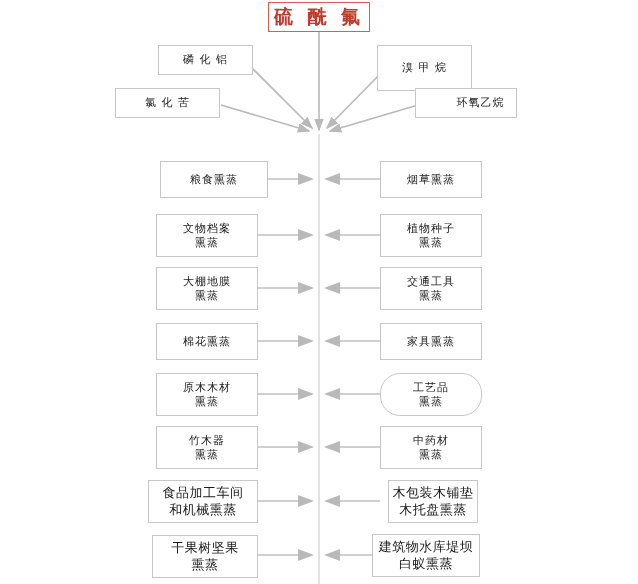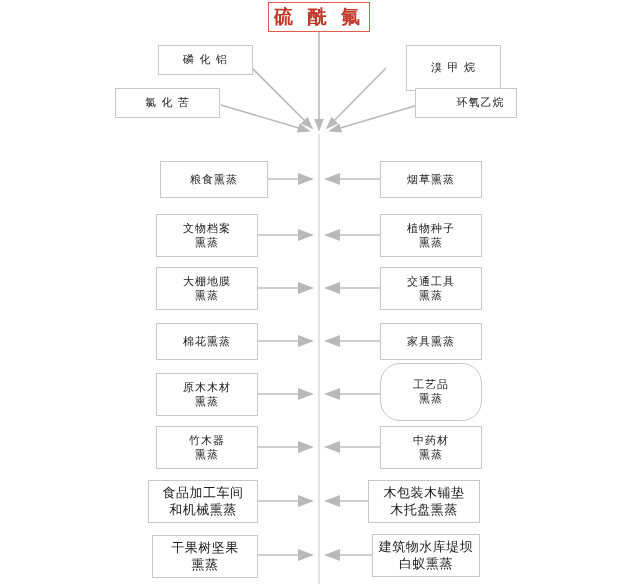--- a/index.html
+++ b/index.html
@@ -73,21 +73,21 @@
     <line x1="380" y1="341" x2="326" y2="341" stroke="#cfcfcf" stroke-width="2" marker-end="url(#ah)"></line>
     <line x1="380" y1="394" x2="326" y2="394" stroke="#cfcfcf" stroke-width="2" marker-end="url(#ah)"></line>
     <line x1="380" y1="447" x2="326" y2="447" stroke="#cfcfcf" stroke-width="2" marker-end="url(#ah)"></line>
     <line x1="380" y1="501" x2="326" y2="501" stroke="#cfcfcf" stroke-width="2" marker-end="url(#ah)"></line>
     <line x1="380" y1="555" x2="326" y2="555" stroke="#cfcfcf" stroke-width="2" marker-end="url(#ah)"></line>
   </svg>
 
   <div class="node root" style="left:268px;top:2px;width:102px;height:30px;">硫 酰 氟</div>
 
   <div class="node" style="left:158px;top:45px;width:95px;height:30px;">磷 化 铝</div>
-  <div class="node" style="left:406px;top:45px;width:95px;height:46px;">溴 甲 烷</div>
+  <div class="node" style="left:377px;top:45px;width:95px;height:46px;">溴 甲 烷</div>
   <div class="node" style="left:115px;top:88px;width:105px;height:30px;">氯 化 苦</div>
   <div class="node" style="left:415px;top:88px;width:102px;height:30px;padding-left:29px;">环氧乙烷</div>
 
   <div class="node" style="left:160px;top:161px;width:108px;height:37px;">粮食熏蒸</div>
   <div class="node" style="left:156px;top:214px;width:102px;height:43px;">文物档案
 熏蒸</div>
   <div class="node" style="left:156px;top:267px;width:102px;height:43px;">大棚地膜
 熏蒸</div>
   <div class="node" style="left:156px;top:323px;width:102px;height:37px;">棉花熏蒸</div>
   <div class="node" style="left:156px;top:373px;width:102px;height:43px;">原木木材
@@ -98,22 +98,22 @@
 和机械熏蒸</div>
   <div class="node small" style="left:152px;top:535px;width:106px;height:43px;">干果树坚果
 熏蒸</div>
 
   <div class="node" style="left:380px;top:161px;width:102px;height:37px;">烟草熏蒸</div>
   <div class="node" style="left:380px;top:214px;width:102px;height:43px;">植物种子
 熏蒸</div>
   <div class="node" style="left:380px;top:267px;width:102px;height:43px;">交通工具
 熏蒸</div>
   <div class="node" style="left:380px;top:323px;width:102px;height:37px;">家具熏蒸</div>
-  <div class="node" style="left:380px;top:363px;width:102px;height:58px;border-radius:20px;">工艺品
+  <div class="node" style="left:380px;top:373px;width:102px;height:43px;border-radius:20px;">工艺品
 熏蒸</div>
   <div class="node" style="left:380px;top:426px;width:102px;height:43px;">中药材
 熏蒸</div>
-  <div class="node small" style="left:368px;top:480px;width:112px;height:43px;">木包装木铺垫
+  <div class="node small" style="left:388px;top:480px;width:90px;height:43px;">木包装木铺垫
 木托盘熏蒸</div>
   <div class="node small" style="left:372px;top:534px;width:108px;height:43px;">建筑物水库堤坝
 白蚁熏蒸</div>
 
 </div>
 
 </body></html>

